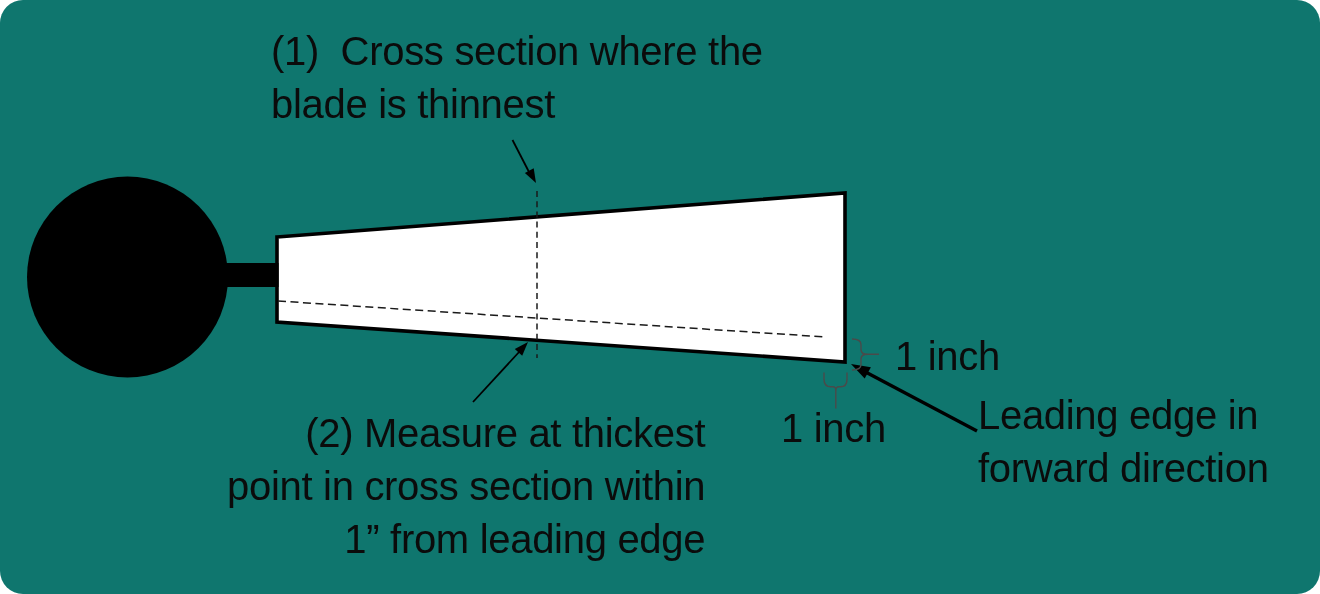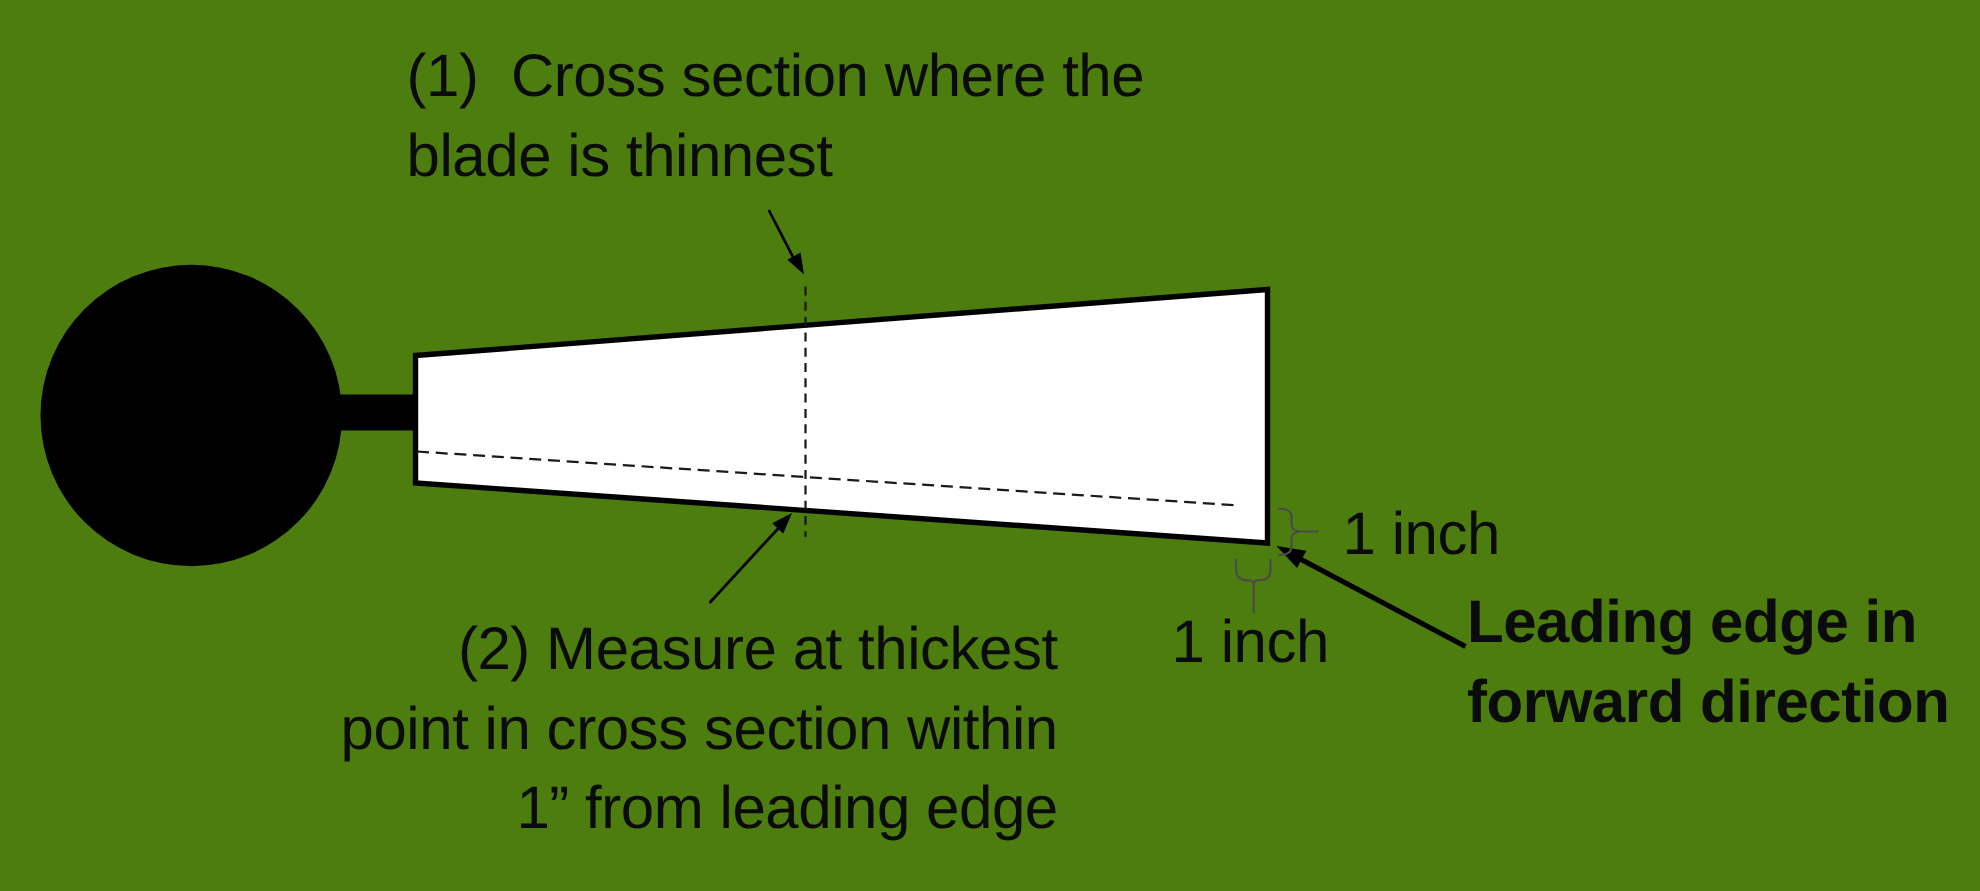--- a/index.html
+++ b/index.html
@@ -1,37 +1,38 @@
 <!DOCTYPE html>
 <html><head>
 <meta charset="utf-8">
 <style>
   html, body { margin: 0; padding: 0; background: #ffffff; }
   .stage {
     position: relative;
     width: 1320px;
     height: 594px;
-    background: #4d7c0f;
+    background: #0f766e;
     overflow: hidden;
     font-family: "Liberation Sans", sans-serif;
+    border-radius: 23px;
   }
   .stage svg { position: absolute; left: 0; top: 0; }
   .lbl {
     position: absolute;
     white-space: pre;            
     font-size: 40px;
     line-height: 53px;
     letter-spacing: -0.3px;
     color: #0b0b0b;
   }
   .lbl-cross-section   { left: 271px; top: 25px;  }
   .lbl-measure-point   { left: 227px; top: 407px; text-align: right; }
   .lbl-inch-vertical   { left: 895px; top: 330px; }
   .lbl-inch-horizontal { left: 781px; top: 402px; }
-  .lbl-leading-edge    { left: 978px; top: 389px; font-weight: bold; }
+  .lbl-leading-edge    { left: 978px; top: 389px; }
 </style>
 </head>
 <body>
 
 <div class="stage">
 
   <svg width="1320" height="594" viewBox="0 0 1320 594">
 
     <polygon points="277,237 845,193 845,362 277,322" fill="#ffffff" stroke="#000000" stroke-width="3.6"></polygon>
 

